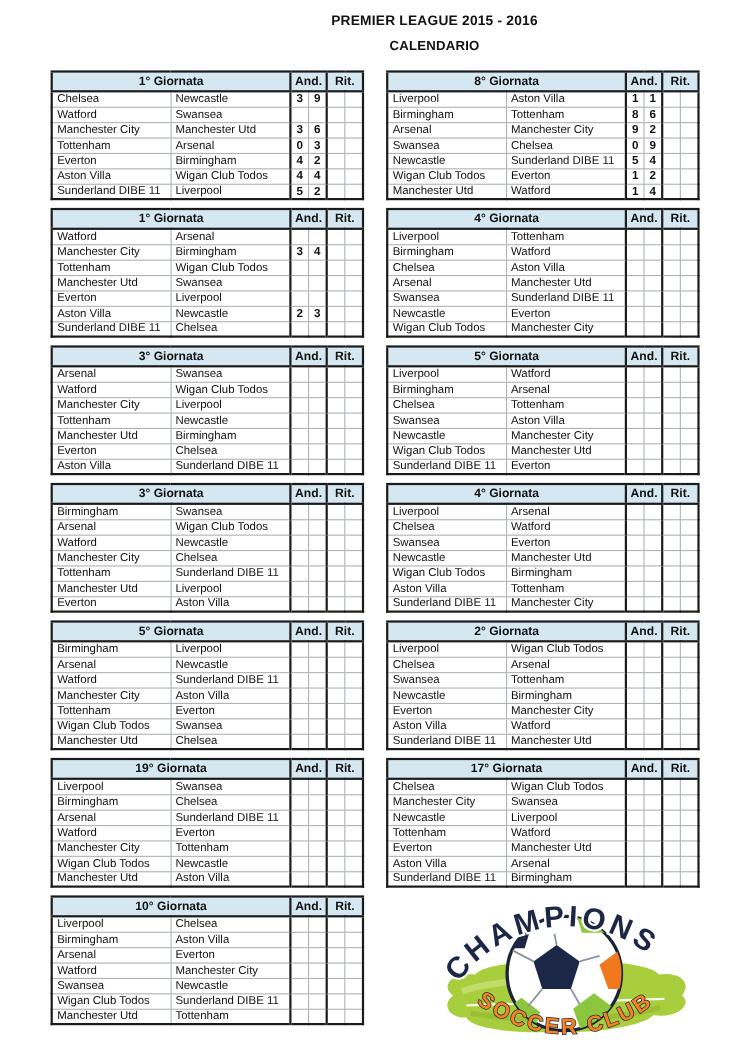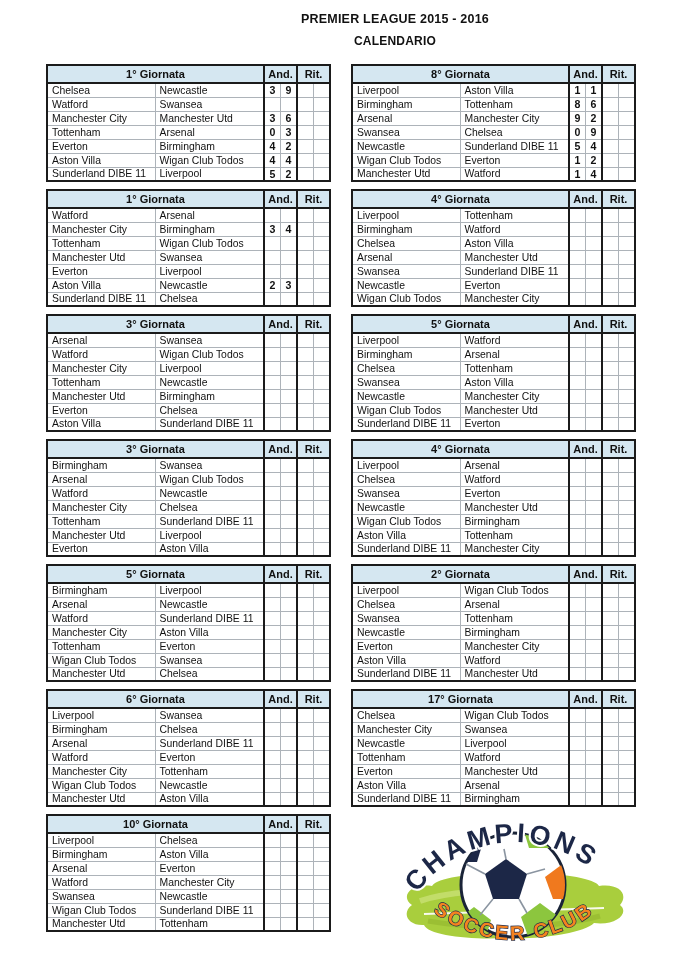--- a/index.html
+++ b/index.html
@@ -419,21 +419,21 @@
         <colgroup>
           <col class="c-home">
           <col class="c-away">
           <col class="c-sc">
           <col class="c-sc">
           <col class="c-sc">
           <col class="c-sc">
         </colgroup>
         <thead>
           <tr>
-            <th class="gtitle" colspan="2">6° Giornata</th>
+            <th class="gtitle" colspan="2">19° Giornata</th>
             <th class="sh b-left" colspan="2">And.</th>
             <th class="sh b-left" colspan="2">Rit.</th>
           </tr>
         </thead>
         <tbody>
           <tr>
             <td class="team">Liverpool</td>
             <td class="team">Swansea</td>
             <td class="sc b-left"></td>
             <td class="sc"></td>

